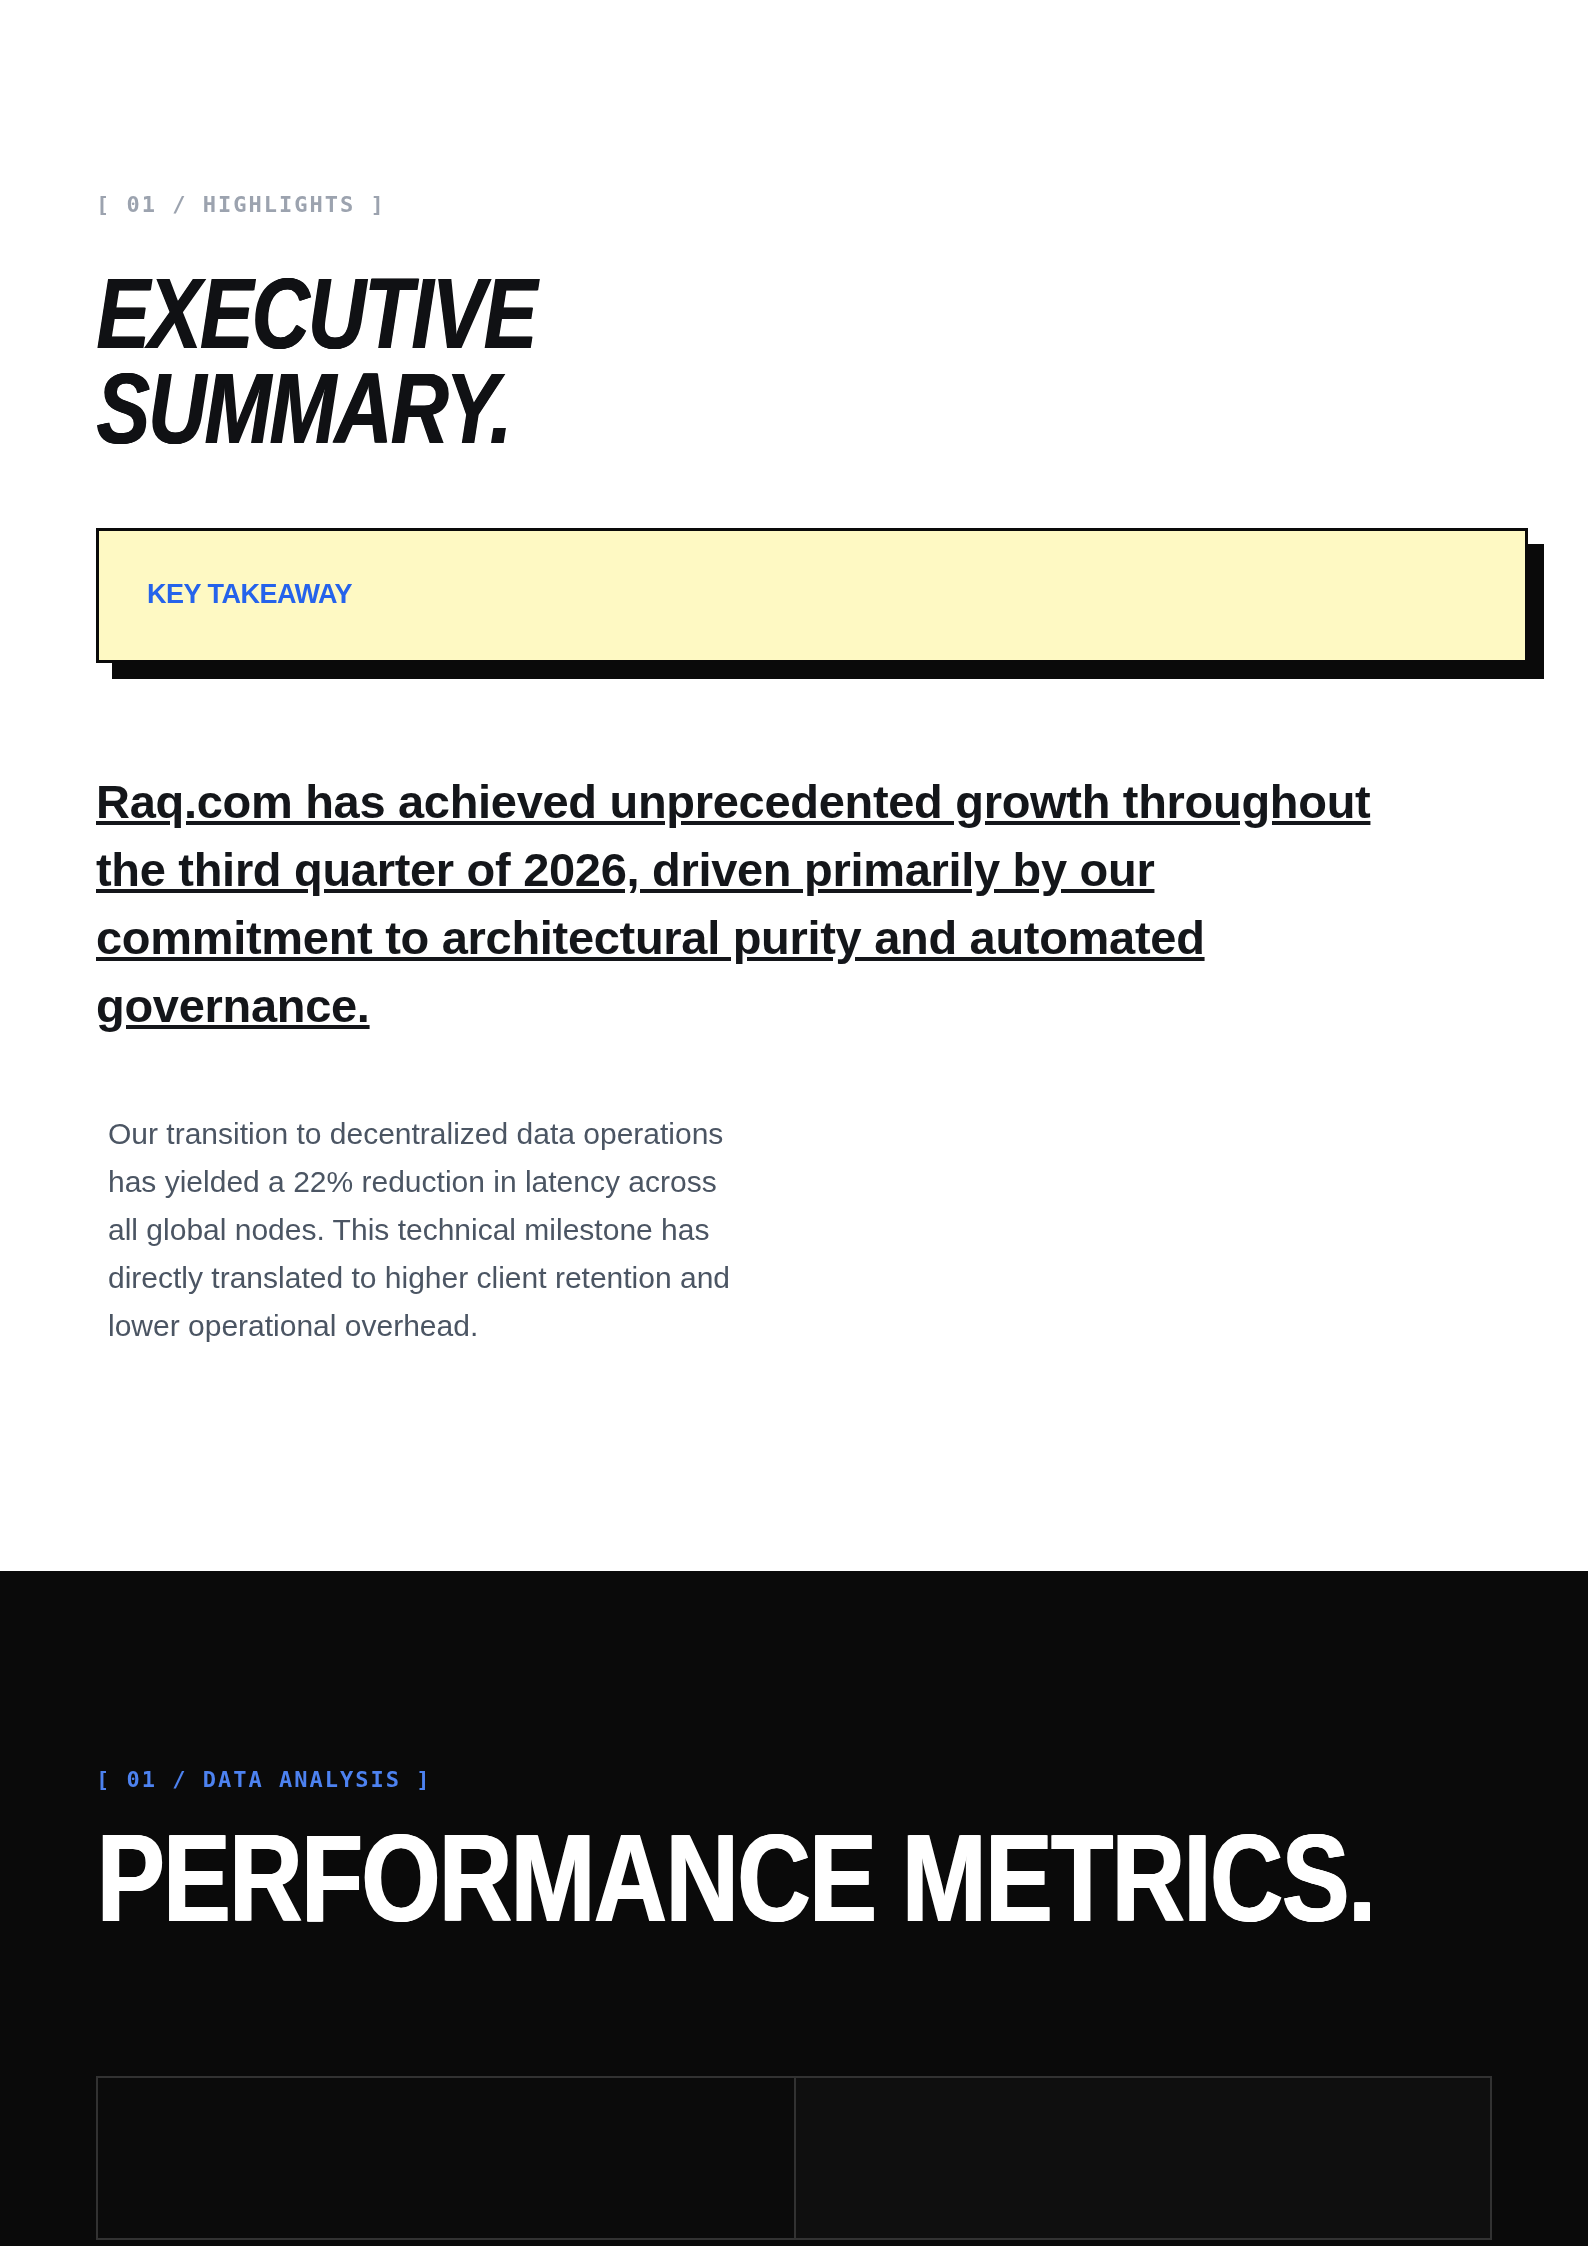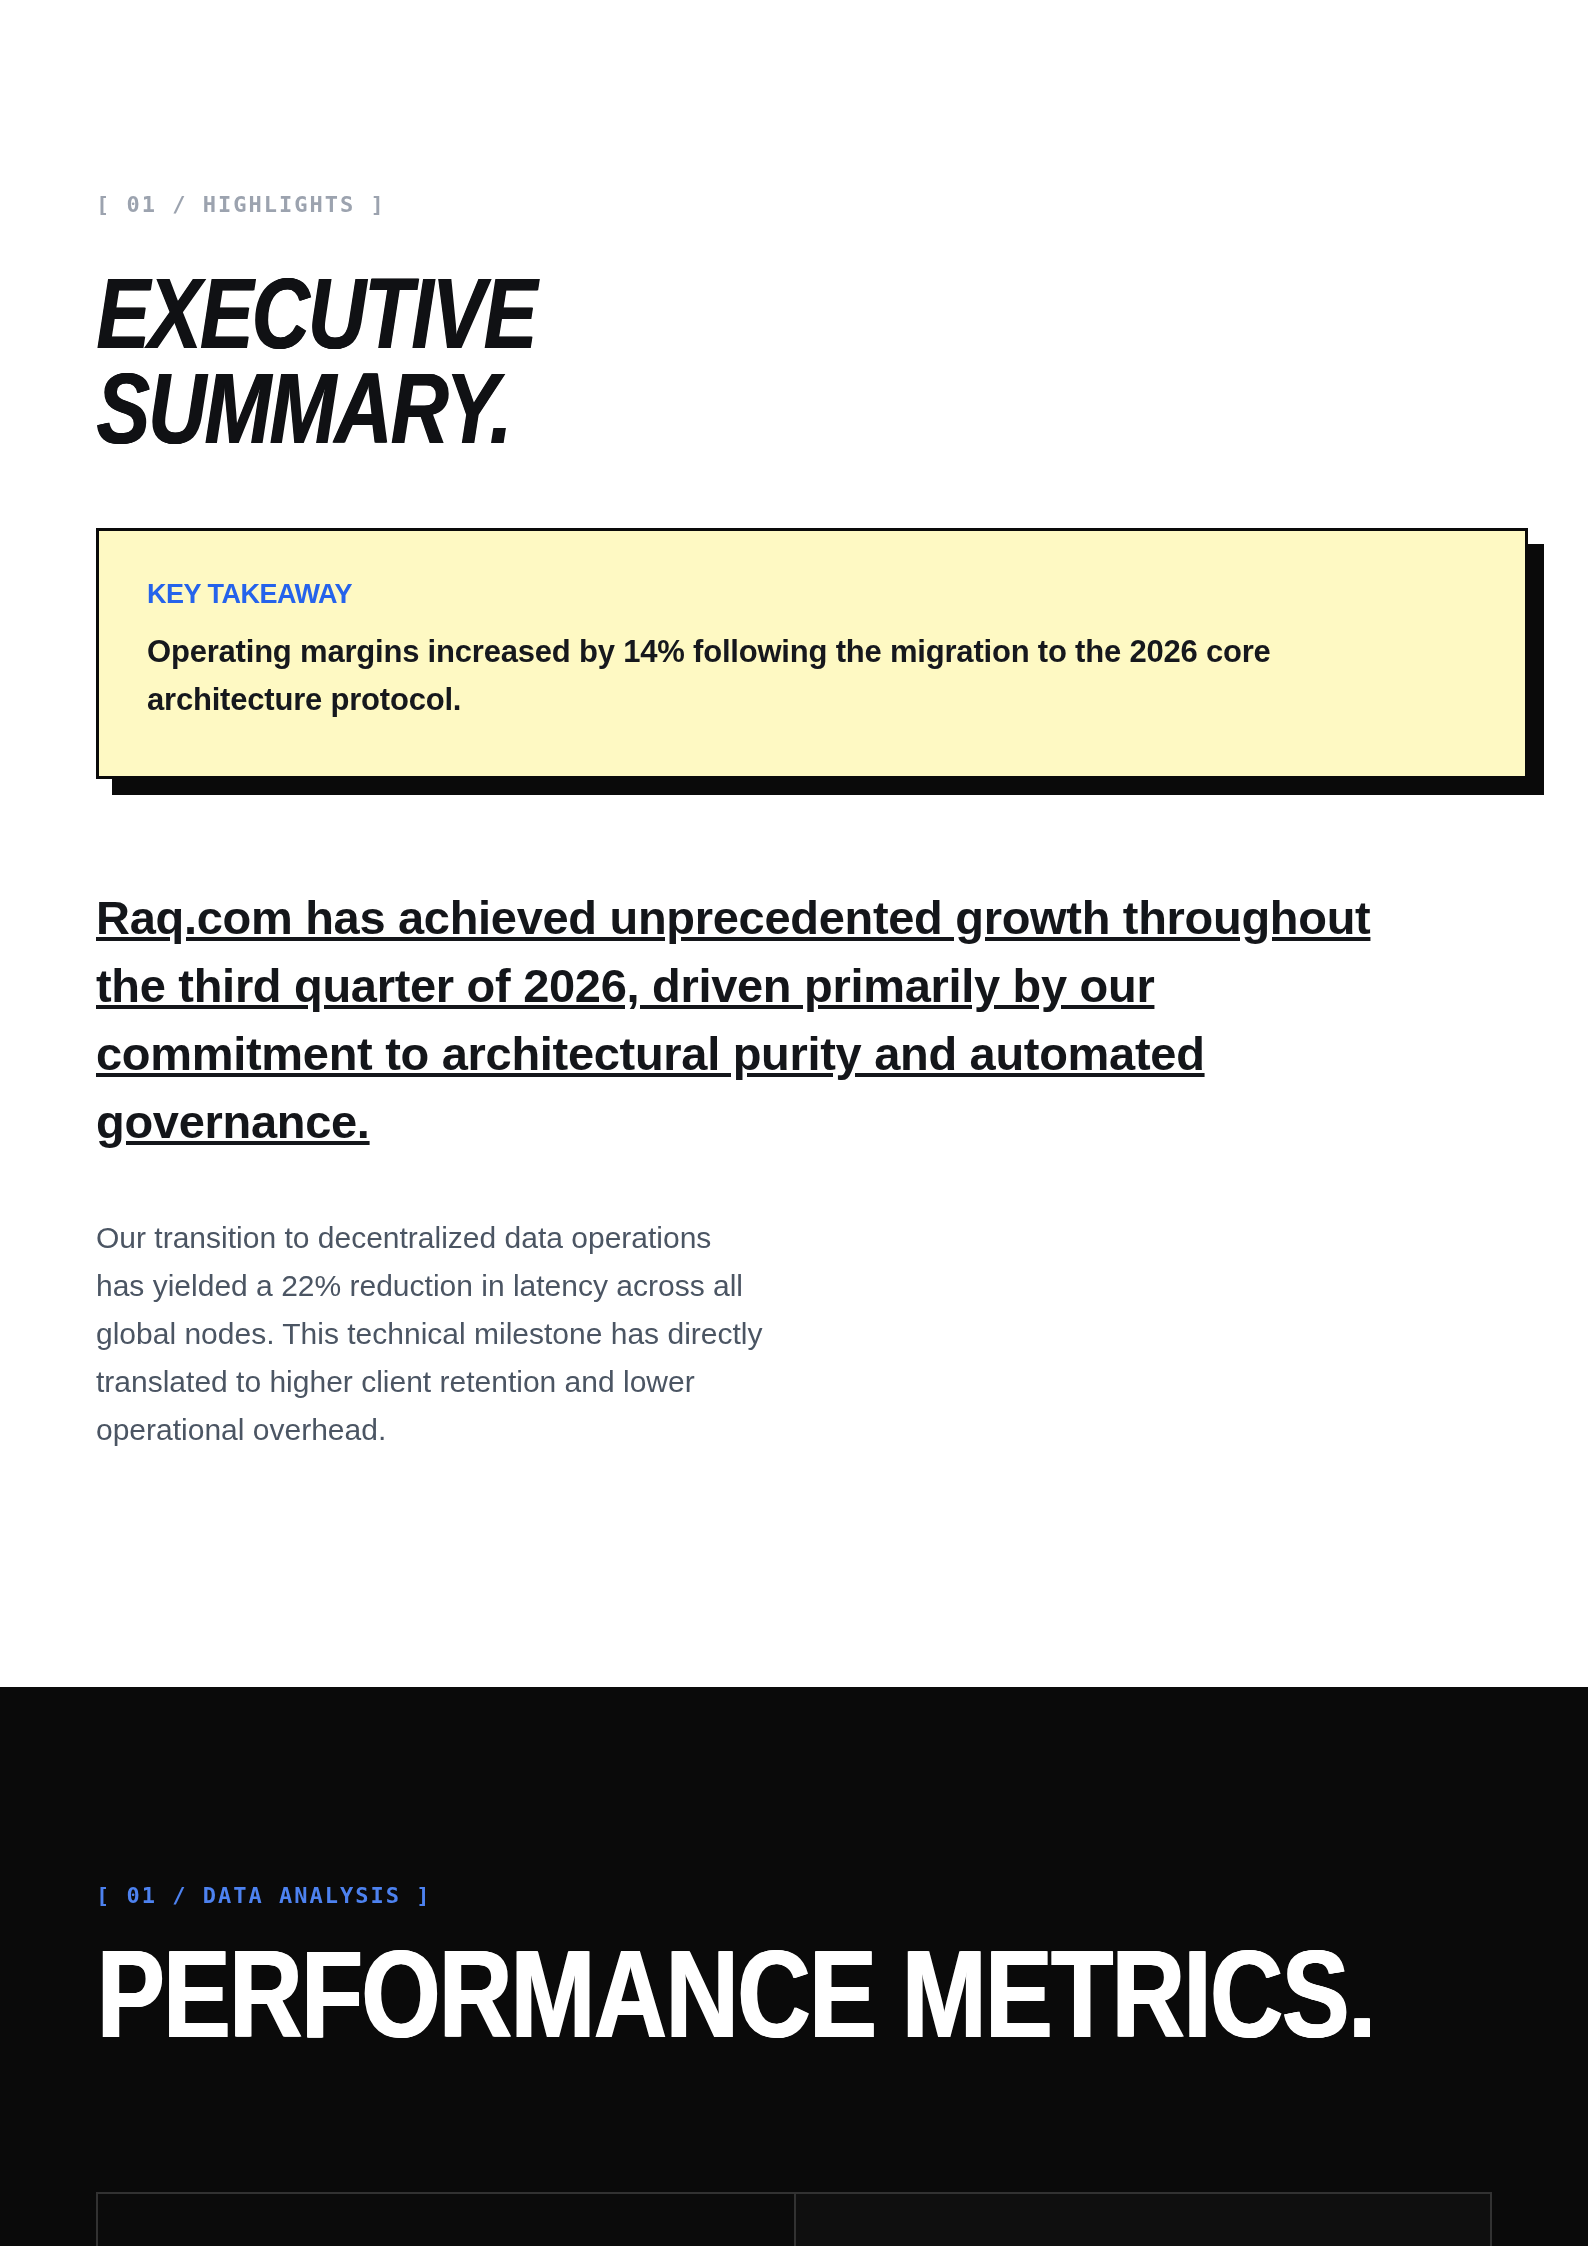--- a/index.html
+++ b/index.html
@@ -80,21 +80,21 @@
   }
 
   .columns {
     margin-top: 58px;
     height: 288px;
     display: grid;
     grid-template-columns: 1fr 1fr;
     column-gap: 92px;
   }
   .column-text {
-    margin: 0;
+    margin: 12px;
     font-size: 30px;
     line-height: 48px;
     font-weight: 400;
     color: #4b5563;
   }
 
   
   .section-dark {
     flex: 1;
     margin-top: 185px;
@@ -132,21 +132,20 @@
   <section class="section-light">
     <div class="kicker">[ 01 / HIGHLIGHTS ]</div>
 
     <h1 class="display-title">
       <span class="title-line">EXECUTIVE</span>
       <span class="title-line">SUMMARY.</span>
     </h1>
 
     <div class="callout">
       <div class="callout-label">KEY TAKEAWAY</div>
-      <p class="callout-text">Operating margins increased by 14% following the migration to the 2026 core architecture protocol.</p>
     </div>
 
     <p class="lead">Raq.com has achieved unprecedented growth throughout the third quarter of 2026, driven primarily by our commitment to architectural purity and automated governance.</p>
 
     <div class="columns">
       <p class="column-text">Our transition to decentralized data operations has yielded a 22% reduction in latency across all global nodes. This technical milestone has directly translated to higher client retention and lower operational overhead.</p>
     </div>
   </section>
 
   <section class="section-dark">

